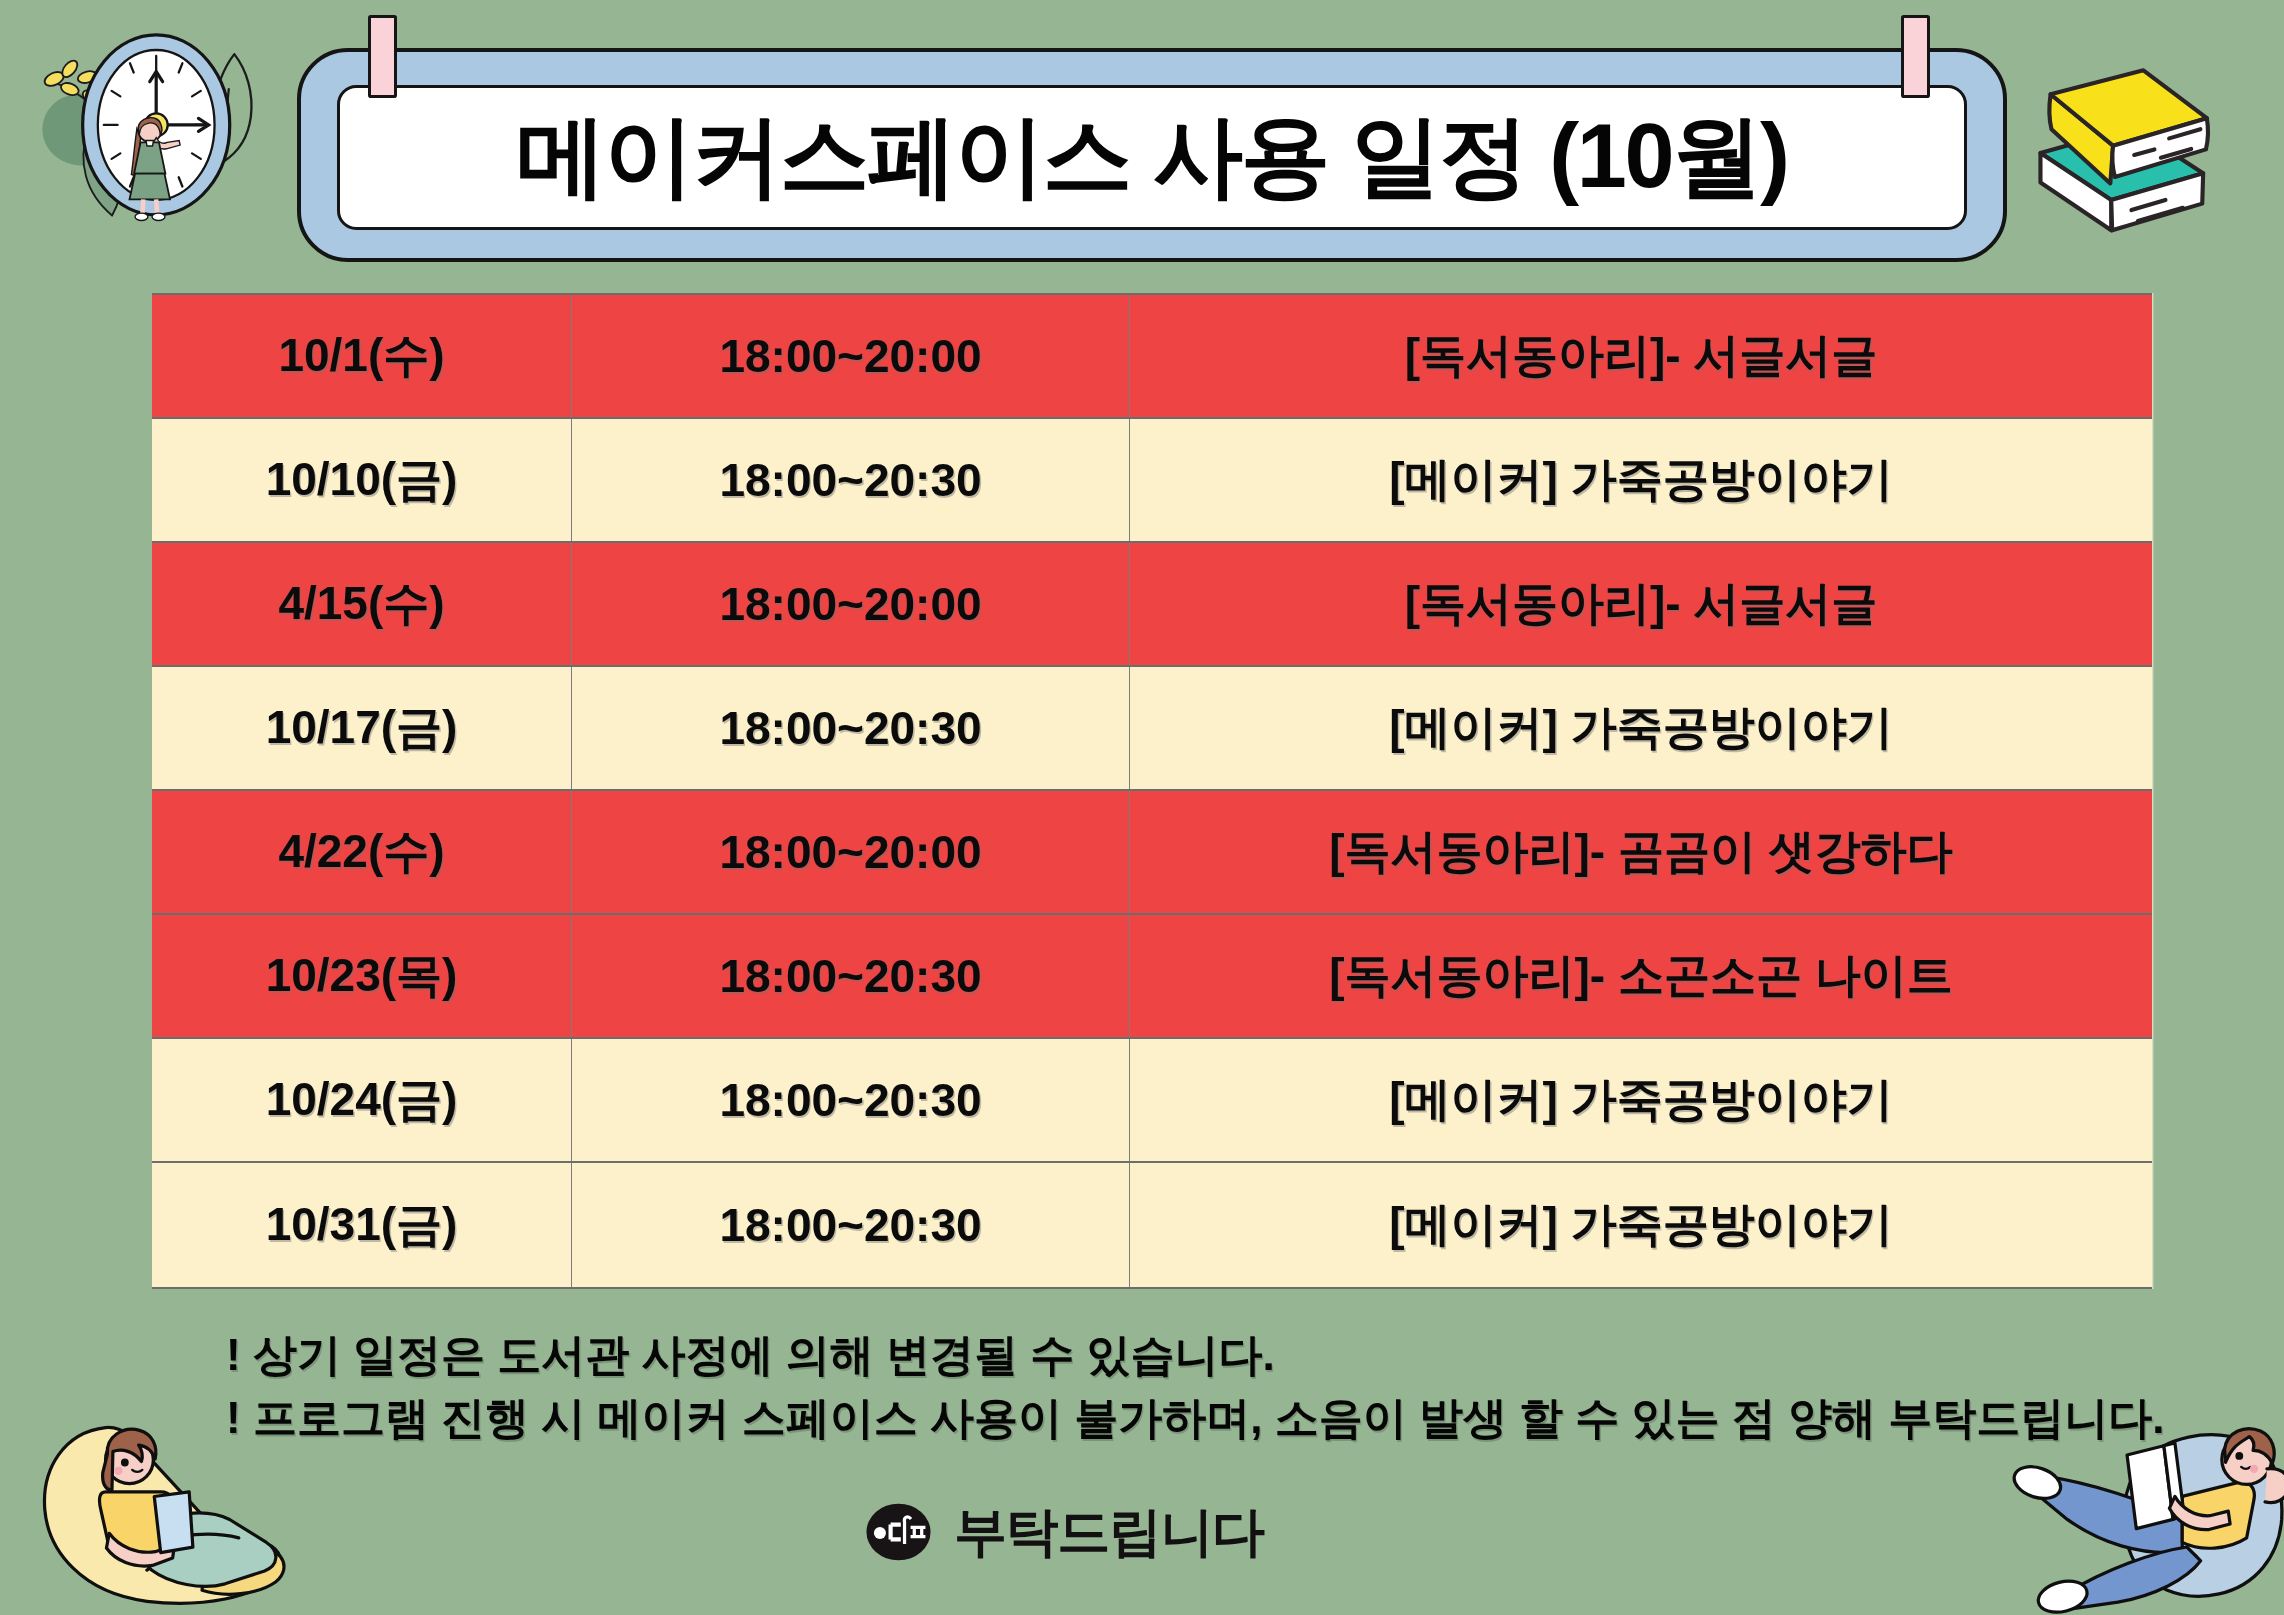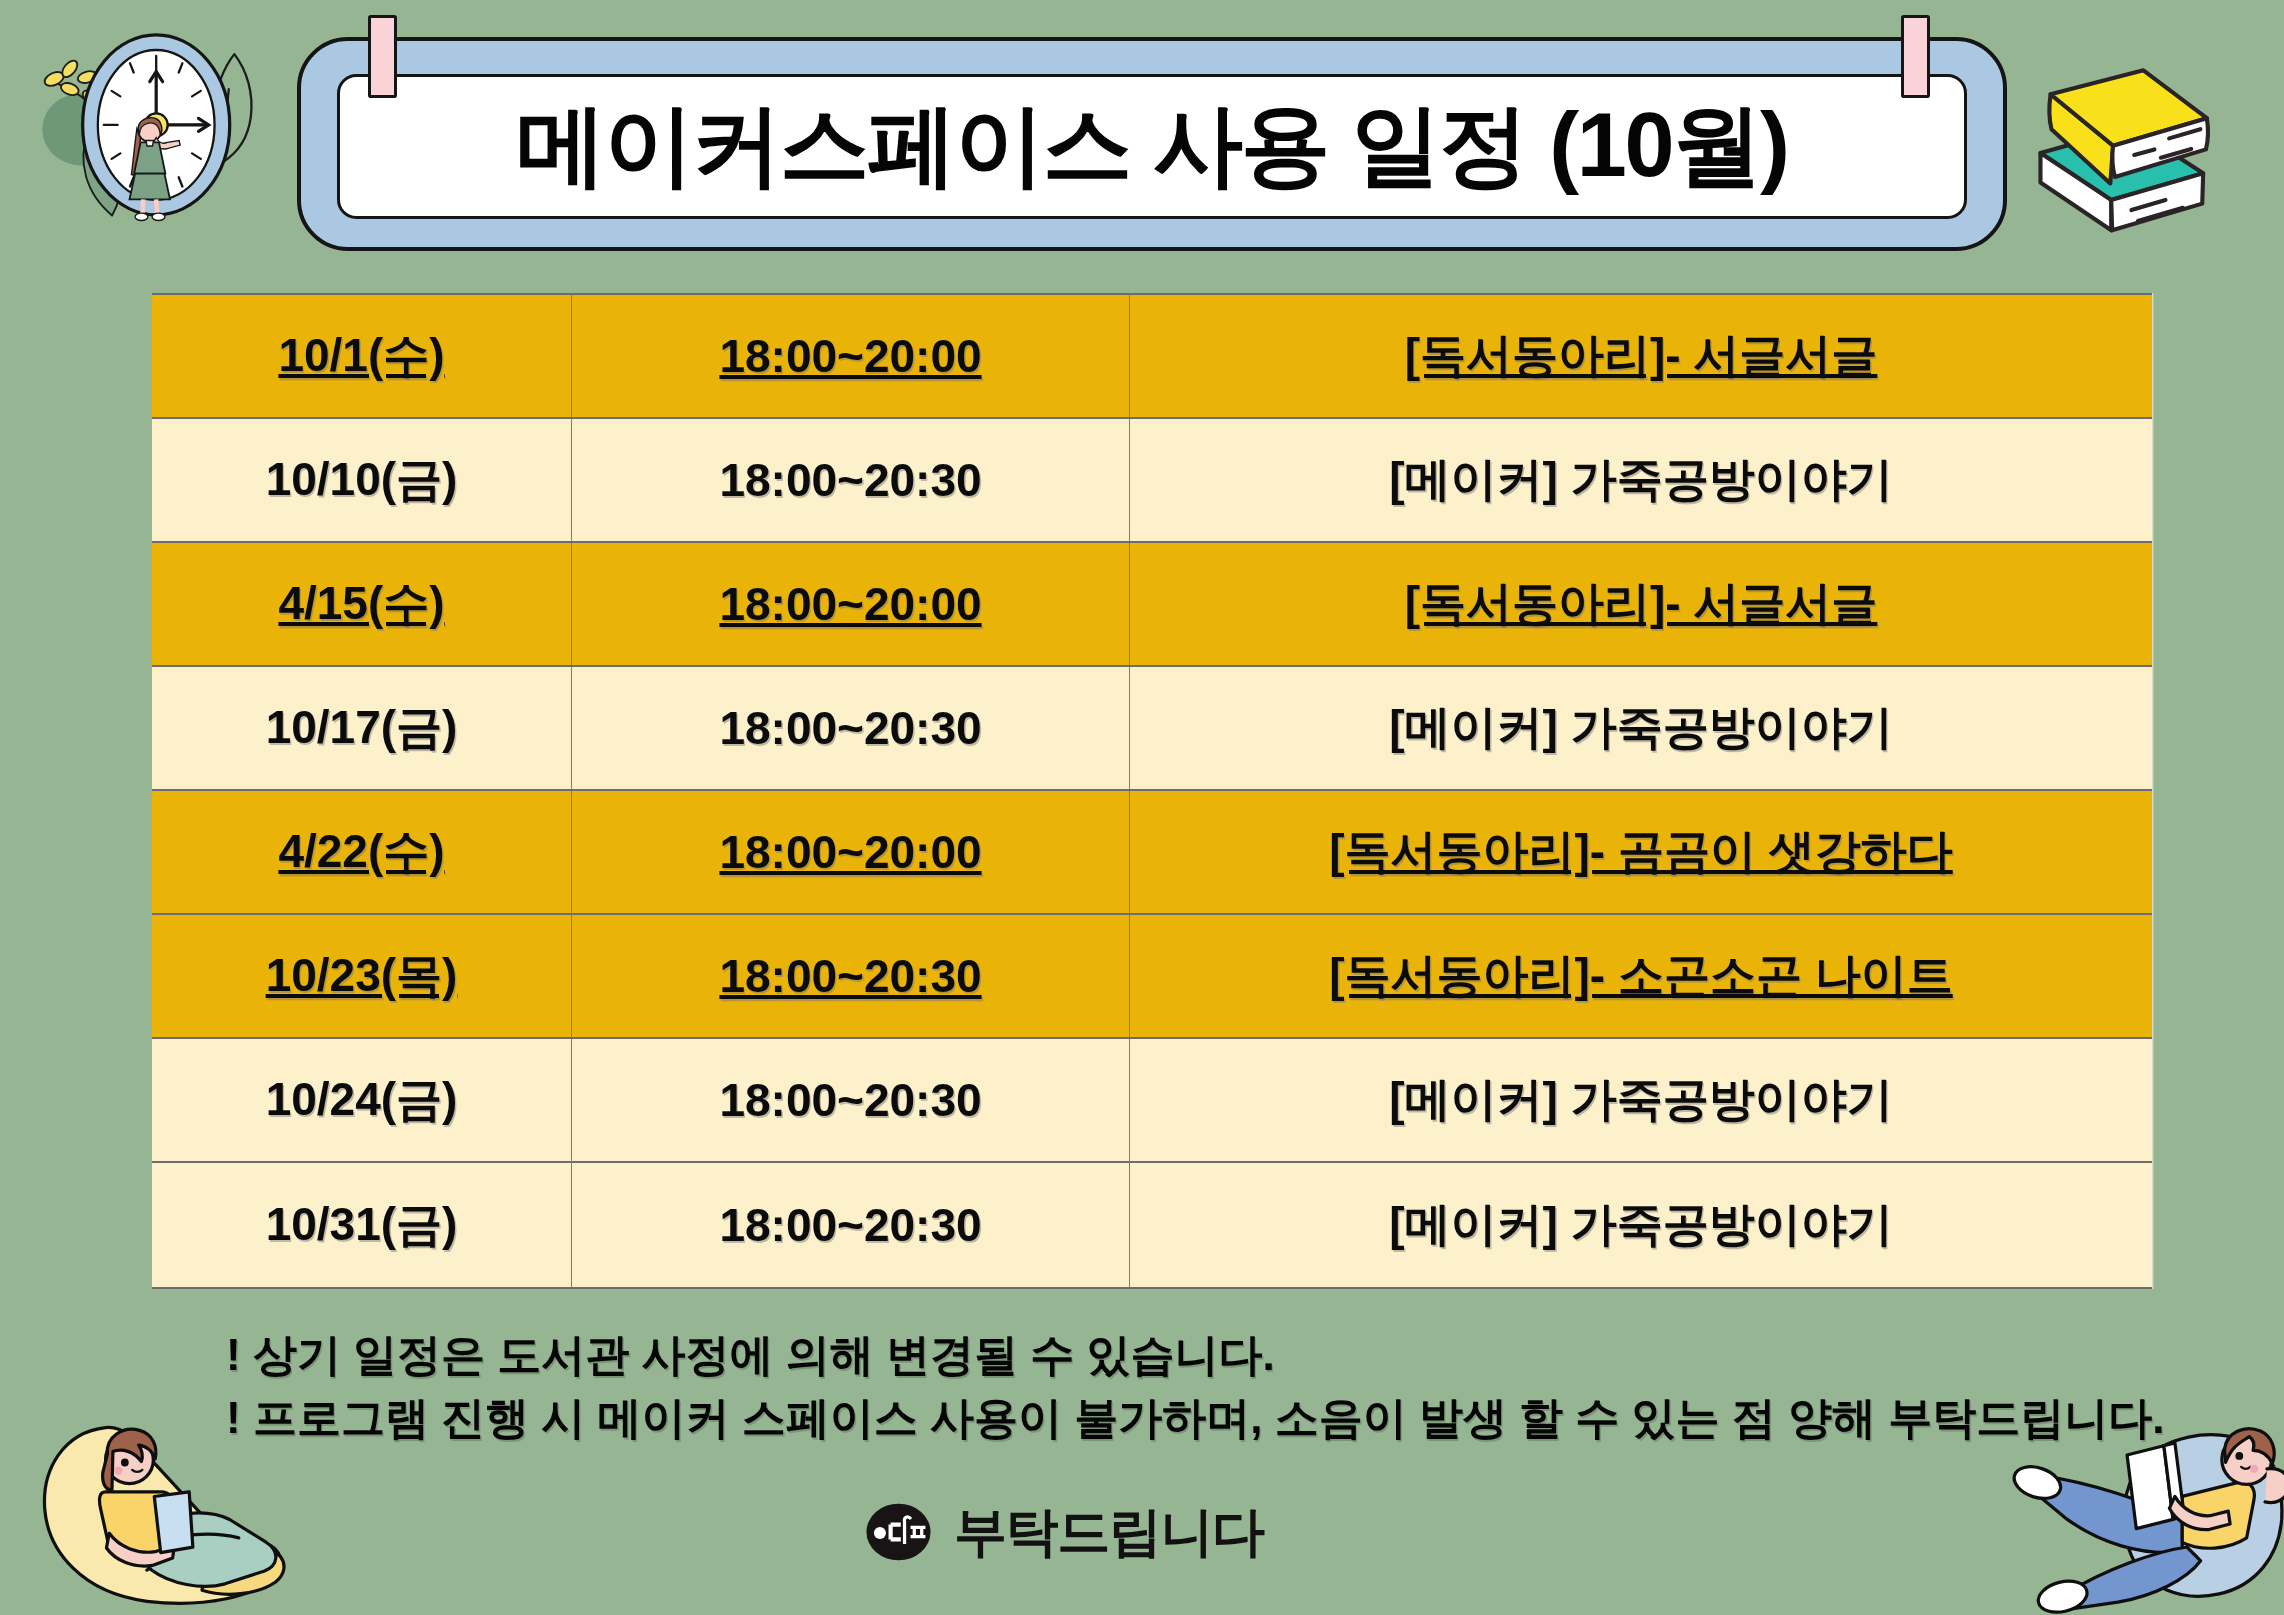--- a/index.html
+++ b/index.html
@@ -7,21 +7,21 @@
     position:relative;width:2284px;height:1616px;overflow:hidden;
     background:#95B593;
     font-family:"Liberation Sans", sans-serif;
     color:#0b0b0b;
   }
   .abs{position:absolute;}
   svg{position:absolute;display:block;}
 
   
   #banner{
-    left:297px;top:37px;width:1710px;height:214px;
+    left:297px;top:48px;width:1710px;height:214px;
     background:#ABC8E2;border:4.6px solid #151515;border-radius:51px;
     box-sizing:border-box;
   }
   #banner-panel{
     position:absolute;left:36px;top:33px;right:36px;bottom:28.5px;
     background:#ffffff;border:3.2px solid #151515;border-radius:19.3px;
     display:flex;align-items:center;justify-content:center;
   }
   #title{
     font-size:90px;font-weight:900;letter-spacing:-2.3px;white-space:nowrap;
@@ -35,21 +35,21 @@
   #tape-right{left:1901px;top:14.7px;}
 
   
   #schedule{
     left:152px;top:293px;width:2000px;
     border-top:2.3px solid #6D6D6D;border-bottom:2.3px solid #6D6D6D;
     box-shadow:1.4px 0 0 rgba(250,244,215,.65);
   }
   .row{display:flex;height:124px;box-sizing:border-box;border-bottom:2.3px solid #6D6D6D;}
   .row:last-child{border-bottom:none;}
-  .shade-dark .cell{background:#eab308;text-decoration:underline;}
+  .shade-dark .cell{background:#ef4444;}
   .shade-light .cell{background:#FDF1CC;}
   .cell{
     display:flex;align-items:center;justify-content:center;
     font-size:46px;font-weight:800;white-space:nowrap;
     text-shadow:1.4px 2.3px 0.5px rgba(115,115,115,.45);
     box-sizing:border-box;
   }
   .c-date{width:420px;border-right:1.8px solid #7C7C7C;}
   .c-time{width:558px;border-right:1.8px solid #7C7C7C;}
   .c-prog{flex:1;}

